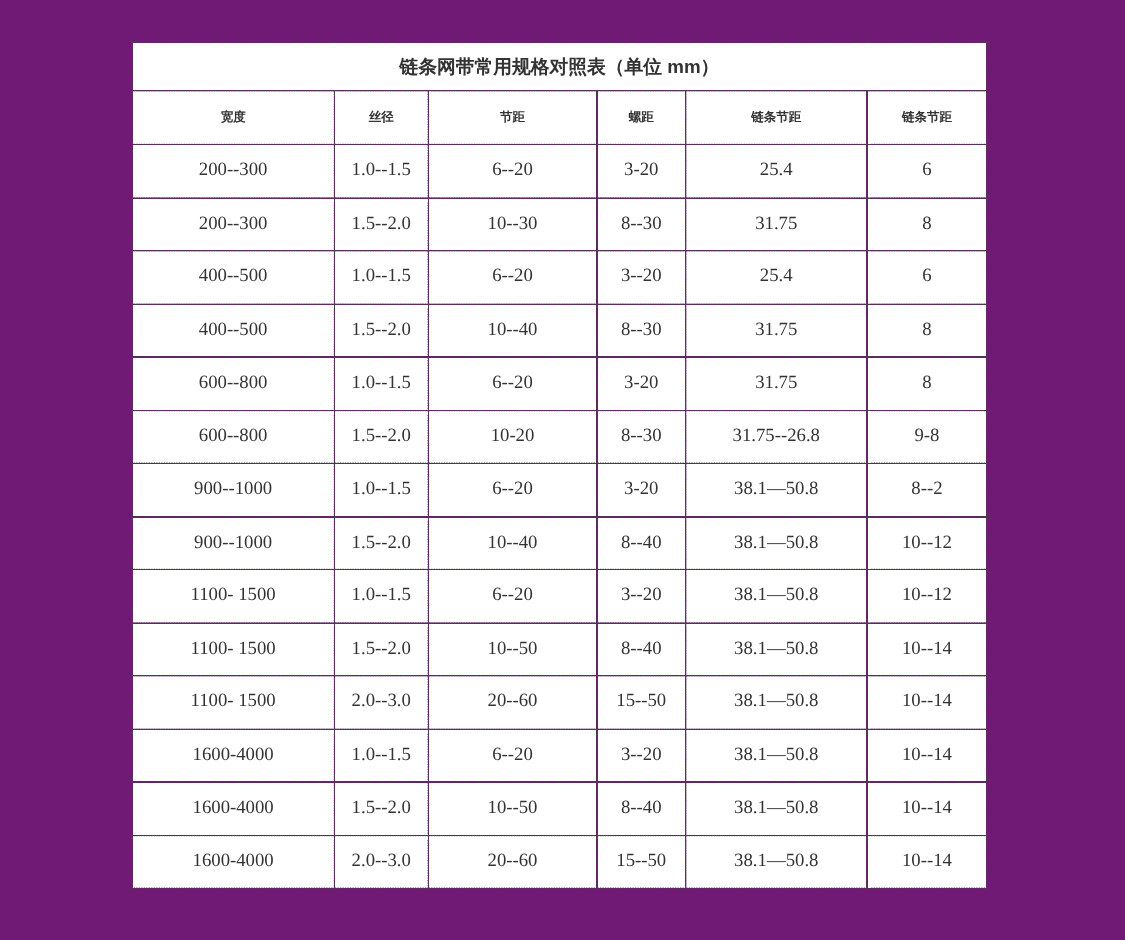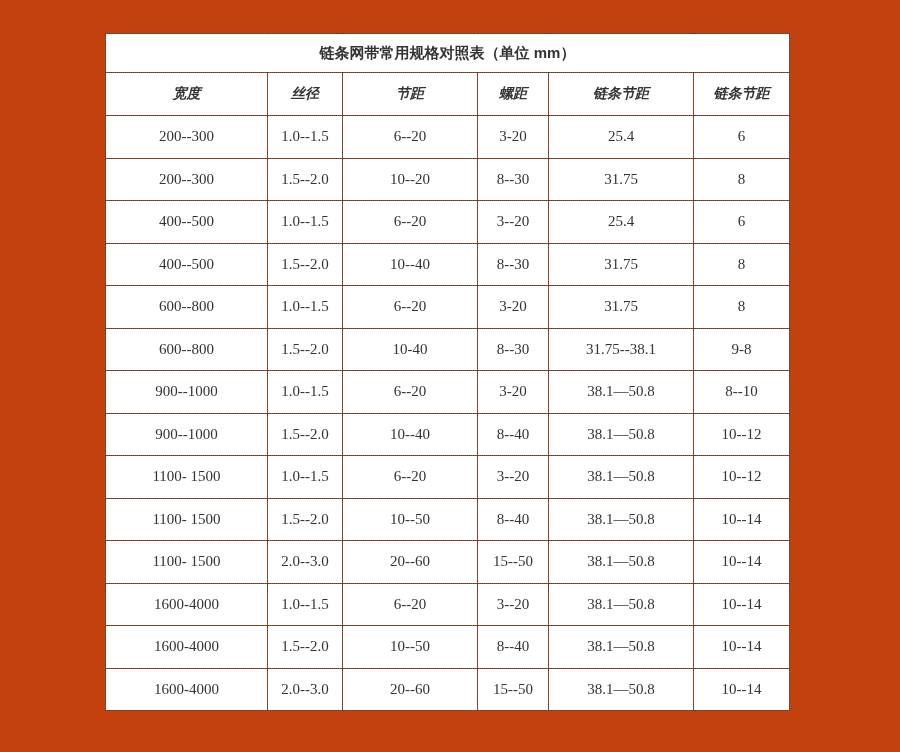--- a/index.html
+++ b/index.html
@@ -7,21 +7,21 @@
     width: 900px;
     height: 752px;
     background: #ffffff;
     font-family: "Liberation Sans", "DejaVu Sans", sans-serif;
     overflow: hidden;
   }
   .page {
     position: relative;
     width: 900px;
     height: 752px;
-    background: #c2410c;
+    background: #701a75;
   }
   table.spec-table {
     position: absolute;
     left: 105px;
     top: 33px;
     width: 684px;
     border-collapse: collapse;
     table-layout: fixed;
     color: #333333;
   }
@@ -36,25 +36,24 @@
   }
   tr.title-row th {
     height: 39px;
     font-size: 15px;
     font-weight: bold;
     color: #333333;
     font-family: "Liberation Sans", "DejaVu Sans", sans-serif;
   }
   tr.header-row th {
     height: 43px;
-    font-size: 14px;
+    font-size: 10px;
     font-weight: bold;
     color: #333333;
     font-family: "Liberation Sans", "DejaVu Sans", sans-serif;
-    font-style: italic;
   }
   tbody tr.data-row td {
     height: 42.5px;
     font-size: 15px;
     font-weight: normal;
     color: #333333;
     font-family: "Liberation Serif", "DejaVu Serif", serif;
   }
 </style>
 </head>
@@ -88,21 +87,21 @@
           <td>200--300</td>
           <td>1.0--1.5</td>
           <td>6--20</td>
           <td>3-20</td>
           <td>25.4</td>
           <td>6</td>
         </tr>
         <tr class="data-row">
           <td>200--300</td>
           <td>1.5--2.0</td>
-          <td>10--20</td>
+          <td>10--30</td>
           <td>8--30</td>
           <td>31.75</td>
           <td>8</td>
         </tr>
         <tr class="data-row">
           <td>400--500</td>
           <td>1.0--1.5</td>
           <td>6--20</td>
           <td>3--20</td>
           <td>25.4</td>
@@ -120,32 +119,32 @@
           <td>600--800</td>
           <td>1.0--1.5</td>
           <td>6--20</td>
           <td>3-20</td>
           <td>31.75</td>
           <td>8</td>
         </tr>
         <tr class="data-row">
           <td>600--800</td>
           <td>1.5--2.0</td>
-          <td>10-40</td>
+          <td>10-20</td>
           <td>8--30</td>
-          <td>31.75--38.1</td>
+          <td>31.75--26.8</td>
           <td>9-8</td>
         </tr>
         <tr class="data-row">
           <td>900--1000</td>
           <td>1.0--1.5</td>
           <td>6--20</td>
           <td>3-20</td>
           <td>38.1—50.8</td>
-          <td>8--10</td>
+          <td>8--2</td>
         </tr>
         <tr class="data-row">
           <td>900--1000</td>
           <td>1.5--2.0</td>
           <td>10--40</td>
           <td>8--40</td>
           <td>38.1—50.8</td>
           <td>10--12</td>
         </tr>
         <tr class="data-row">

